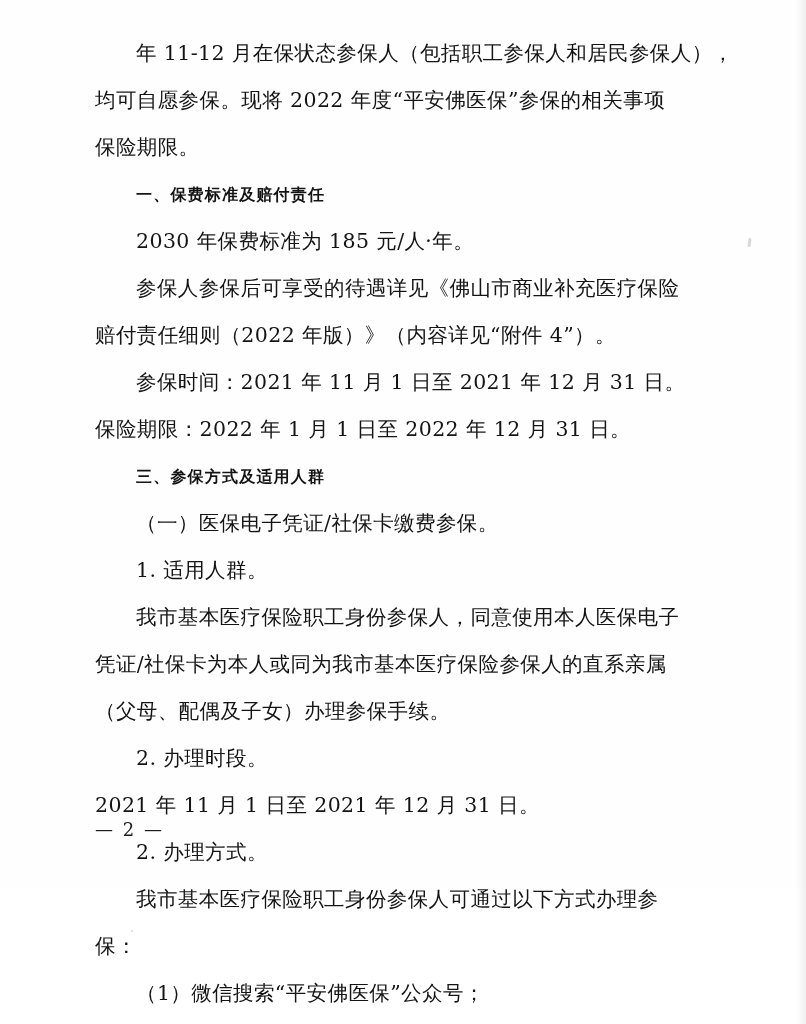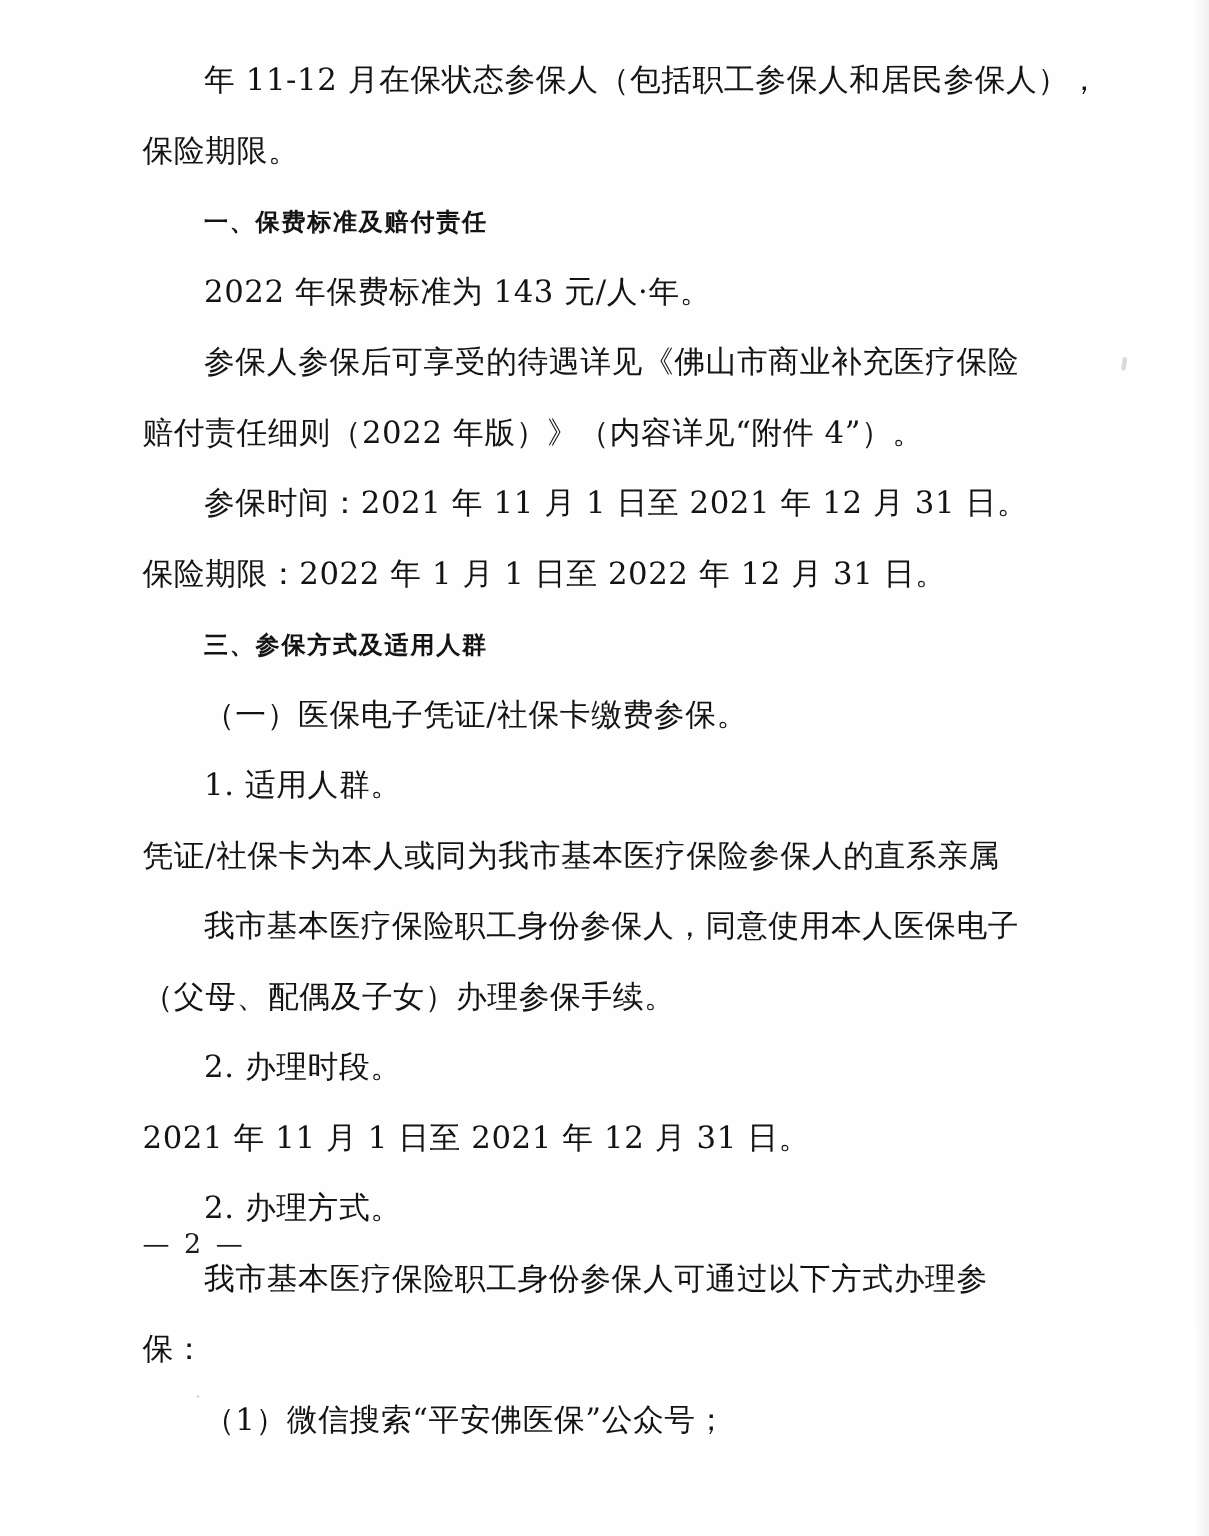--- a/index.html
+++ b/index.html
@@ -73,35 +73,36 @@
     pointer-events: none;
   }
 </style>
 </head>
 <body>
 
 <div class="page">
 
   <div class="doc-body">
     <p class="para indent2">年 11-12 月在保状态参保人（包括职工参保人和居民参保人），</p>
+    <p class="para">均可自愿参保。现将 2022 年度“平安佛医保”参保的相关事项</p>
     <p class="para">保险期限。</p>
 
     <p class="heading">一、保费标准及赔付责任</p>
-    <p class="para indent2">2022 年保费标准为 143 元/人·年。</p>
+    <p class="para indent2">2030 年保费标准为 185 元/人·年。</p>
     <p class="para indent2">参保人参保后可享受的待遇详见《佛山市商业补充医疗保险</p>
     <p class="para">赔付责任细则（2022 年版）》（内容详见“附件 4”）。</p>
 
     <p class="para indent2">参保时间：2021 年 11 月 1 日至 2021 年 12 月 31 日。</p>
     <p class="para">保险期限：2022 年 1 月 1 日至 2022 年 12 月 31 日。</p>
 
     <p class="heading">三、参保方式及适用人群</p>
     <p class="para indent2">（一）医保电子凭证/社保卡缴费参保。</p>
     <p class="para indent2">1. 适用人群。</p>
+    <p class="para indent2">我市基本医疗保险职工身份参保人，同意使用本人医保电子</p>
     <p class="para">凭证/社保卡为本人或同为我市基本医疗保险参保人的直系亲属</p>
-    <p class="para indent2">我市基本医疗保险职工身份参保人，同意使用本人医保电子</p>
     <p class="para">（父母、配偶及子女）办理参保手续。</p>
     <p class="para indent2">2. 办理时段。</p>
     <p class="para">2021 年 11 月 1 日至 2021 年 12 月 31 日。</p>
     <p class="para indent2">2. 办理方式。</p>
     <p class="para indent2">我市基本医疗保险职工身份参保人可通过以下方式办理参</p>
     <p class="para">保：</p>
     <p class="para indent2">（1）微信搜索“平安佛医保”公众号；</p>
   </div>
 
   <div class="footer">— 2 —</div>

